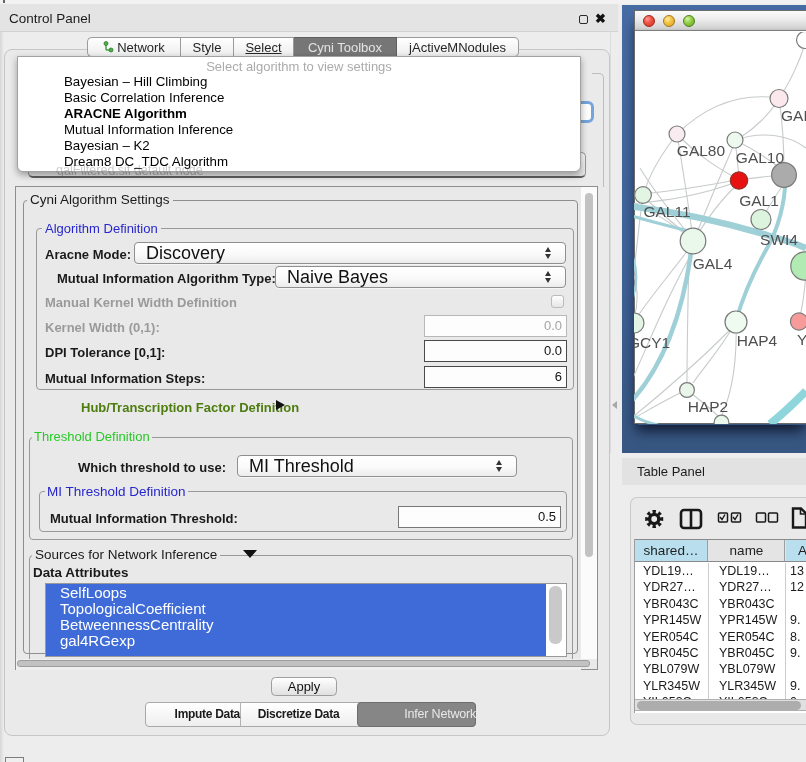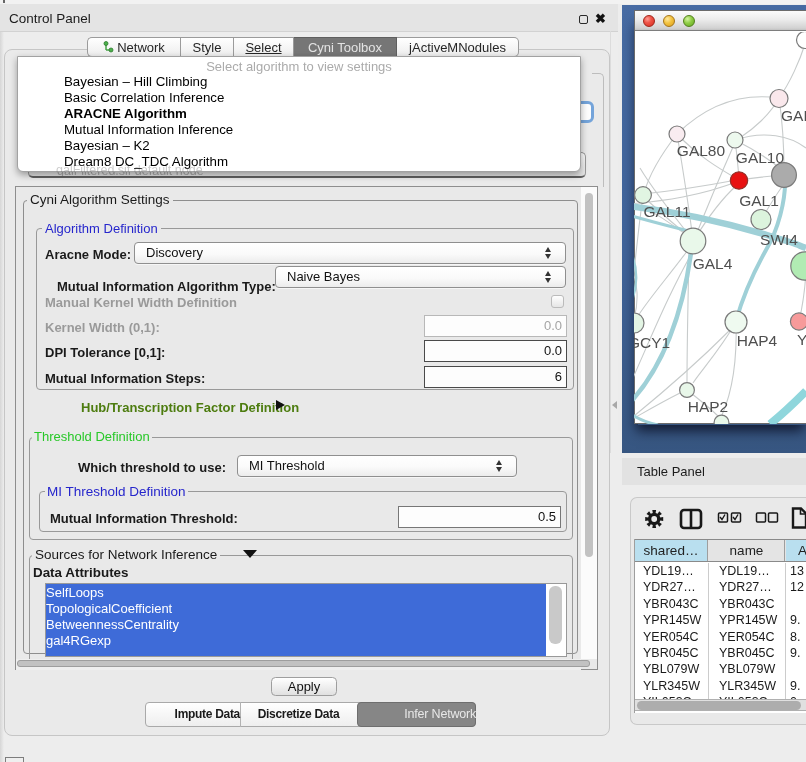--- a/index.html
+++ b/index.html
@@ -1,21 +1,21 @@
 <!DOCTYPE html>
 <html><head>
 <meta charset="utf-8">
 <style>
 * { margin:0; padding:0; box-sizing:border-box; }
 html,body { width:806px; height:762px; overflow:hidden; }
 body { font-family:"Liberation Sans", sans-serif; background:#ededed; position:relative; }
 .abs { position:absolute; }
 .b { font-weight:bold; }
 .gray { color:#9a9a9a; }
-.combo { border:1px solid #8f8f8f; border-radius:4px; background:linear-gradient(#ffffff 0%,#fafafa 55%,#ececec 100%); font-size:13px; color:#111; line-height:20px; padding-left:11px; box-shadow:0 1px 0 rgba(255,255,255,.6); }
+.combo { border:1px solid #8f8f8f; border-radius:4px; background:linear-gradient(#ffffff 0%,#fafafa 55%,#ececec 100%); font-size:18px; color:#111; line-height:20px; padding-left:11px; box-shadow:0 1px 0 rgba(255,255,255,.6); }
 .combo::after { content:""; position:absolute; right:14px; top:4px; width:0; height:0; border-left:3.5px solid transparent; border-right:3.5px solid transparent; border-bottom:5px solid #333; }
 .combo::before { content:""; position:absolute; right:14px; bottom:4px; width:0; height:0; border-left:3.5px solid transparent; border-right:3.5px solid transparent; border-top:5px solid #333; }
 .field { background:#fdfdfd; font-size:13px; color:#111; line-height:19px; text-align:right; padding-right:4px; }
 .light { width:12px; height:12px; border-radius:50%; }
 </style>
 </head>
 <body>
 
 <div class="abs" style="left:0;top:0;width:806px;height:4px;background:#f2f2f2;"></div>
 <div class="abs" style="left:3px;top:0;width:2px;height:3px;background:#666;"></div>
@@ -55,21 +55,21 @@
 <div class="abs" style="left:0;top:0;width:565px;height:472px;">
 
   <div class="abs" style="left:7px;top:12.5px;width:555px;height:454px;border:1px solid #8e8e8e;border-radius:4px;"></div>
   <div class="abs" style="left:11px;top:6px;background:#e9e9e9;padding:0 3px;font-size:13.5px;color:#1a1a1a;line-height:13px;">Cyni Algorithm Settings</div>
 
   <div class="abs" style="left:20px;top:41px;width:538px;height:162px;border:1px solid #999;border-radius:4px;"></div>
   <div class="abs" style="left:26px;top:34.5px;background:#e9e9e9;padding:0 3px;font-size:13px;color:#2626cc;line-height:13px;">Algorithm Definition</div>
 
   <div class="abs b" style="left:29px;top:60px;font-size:13px;color:#1a1a1a;">Aracne Mode:</div>
   <div class="abs combo" style="left:118px;top:55px;width:432px;height:22px;">Discovery</div>
-  <div class="abs b" style="left:29px;top:92px;font-size:13px;color:#1a1a1a;padding-left:12px;">Mutual Information Algorithm Type:</div>
+  <div class="abs b" style="left:29px;top:84px;font-size:13px;color:#1a1a1a;padding-left:12px;">Mutual Information Algorithm Type:</div>
   <div class="abs combo" style="left:259px;top:79px;width:291px;height:22px;">Naive Bayes</div>
   <div class="abs b gray" style="left:29px;top:108px;font-size:13px;">Manual Kernel Width Definition</div>
   <div class="abs" style="left:535px;top:108px;width:13px;height:13px;border:1px solid #bbb;border-radius:3px;background:linear-gradient(#fefefe,#e6e6e6);"></div>
   <div class="abs b gray" style="left:29px;top:133px;font-size:13px;">Kernel Width (0,1):</div>
   <div class="abs field" style="left:408px;top:128px;width:143px;height:22px;border:1px solid #b8b8b8;color:#a4a4a4;">0.0</div>
   <div class="abs b" style="left:29px;top:158px;font-size:13px;color:#1a1a1a;">DPI Tolerance [0,1]:</div>
   <div class="abs field" style="left:408px;top:153px;width:143px;height:22px;border:1.5px solid #4a4a4a;color:#111;">0.0</div>
   <div class="abs b" style="left:29px;top:184px;font-size:13px;color:#1a1a1a;">Mutual Information Steps:</div>
   <div class="abs field" style="left:408px;top:179px;width:143px;height:22px;border:1.5px solid #4a4a4a;color:#111;">6</div>
 
@@ -84,21 +84,21 @@
   <div class="abs" style="left:29px;top:297.5px;background:#e9e9e9;padding:0 2px;font-size:13.5px;color:#2626cc;line-height:13px;">MI Threshold Definition</div>
   <div class="abs b" style="left:34px;top:324px;font-size:13px;color:#1a1a1a;">Mutual Information Threshold:</div>
   <div class="abs field" style="left:382px;top:319px;width:163px;height:22px;border:1px solid #777;color:#111;">0.5</div>
 
   <div class="abs" style="left:13px;top:367.5px;width:544px;height:120px;border:1px solid #999;border-radius:4px;"></div>
   <div class="abs" style="left:16px;top:361px;background:#e9e9e9;padding:0 3px;font-size:13.5px;color:#1a1a1a;font-weight:normal;line-height:13px;">Sources for Network Inference</div>
   <div class="abs" style="left:227px;top:363px;width:0;height:0;border-top:8px solid #111;border-left:7px solid transparent;border-right:7px solid transparent;"></div>
   <div class="abs b" style="left:17px;top:378px;font-size:13.4px;color:#1a1a1a;">Data Attributes</div>
   <div class="abs" style="left:29px;top:396px;width:522px;height:74px;border:1px solid #999;background:#fff;"></div>
   <div class="abs" style="left:30px;top:397px;width:500px;height:72px;background:#3e6bd8;overflow:hidden;">
-    <div style="font-size:13px;color:#fff;line-height:16px;padding-top:1px;">SelfLoops<br>TopologicalCoefficient<br>BetweennessCentrality<br>gal4RGexp<br>&nbsp;</div>
+    <div style="font-size:15px;color:#fff;line-height:16px;padding-left:14px;padding-top:1px;">SelfLoops<br>TopologicalCoefficient<br>BetweennessCentrality<br>gal4RGexp<br>&nbsp;</div>
   </div>
   <div class="abs" style="left:533px;top:399px;width:13px;height:58px;background:#c9c9c9;border-radius:6px;"></div>
 </div>
 </div>
 
 <div class="abs" style="left:16px;top:659px;width:565px;height:11px;background:#efefef;"></div>
 <div class="abs" style="left:17px;top:660px;width:573px;height:7px;background:#c2c2c2;border:1px solid #9e9e9e;border-radius:3px;"></div>
 
 <div class="abs" style="left:581px;top:187px;width:16px;height:472px;background:#fbfbfb;"></div>
 <div class="abs" style="left:584.5px;top:193px;width:8.5px;height:364px;background:#c2c2c2;border-radius:4.5px;"></div>

